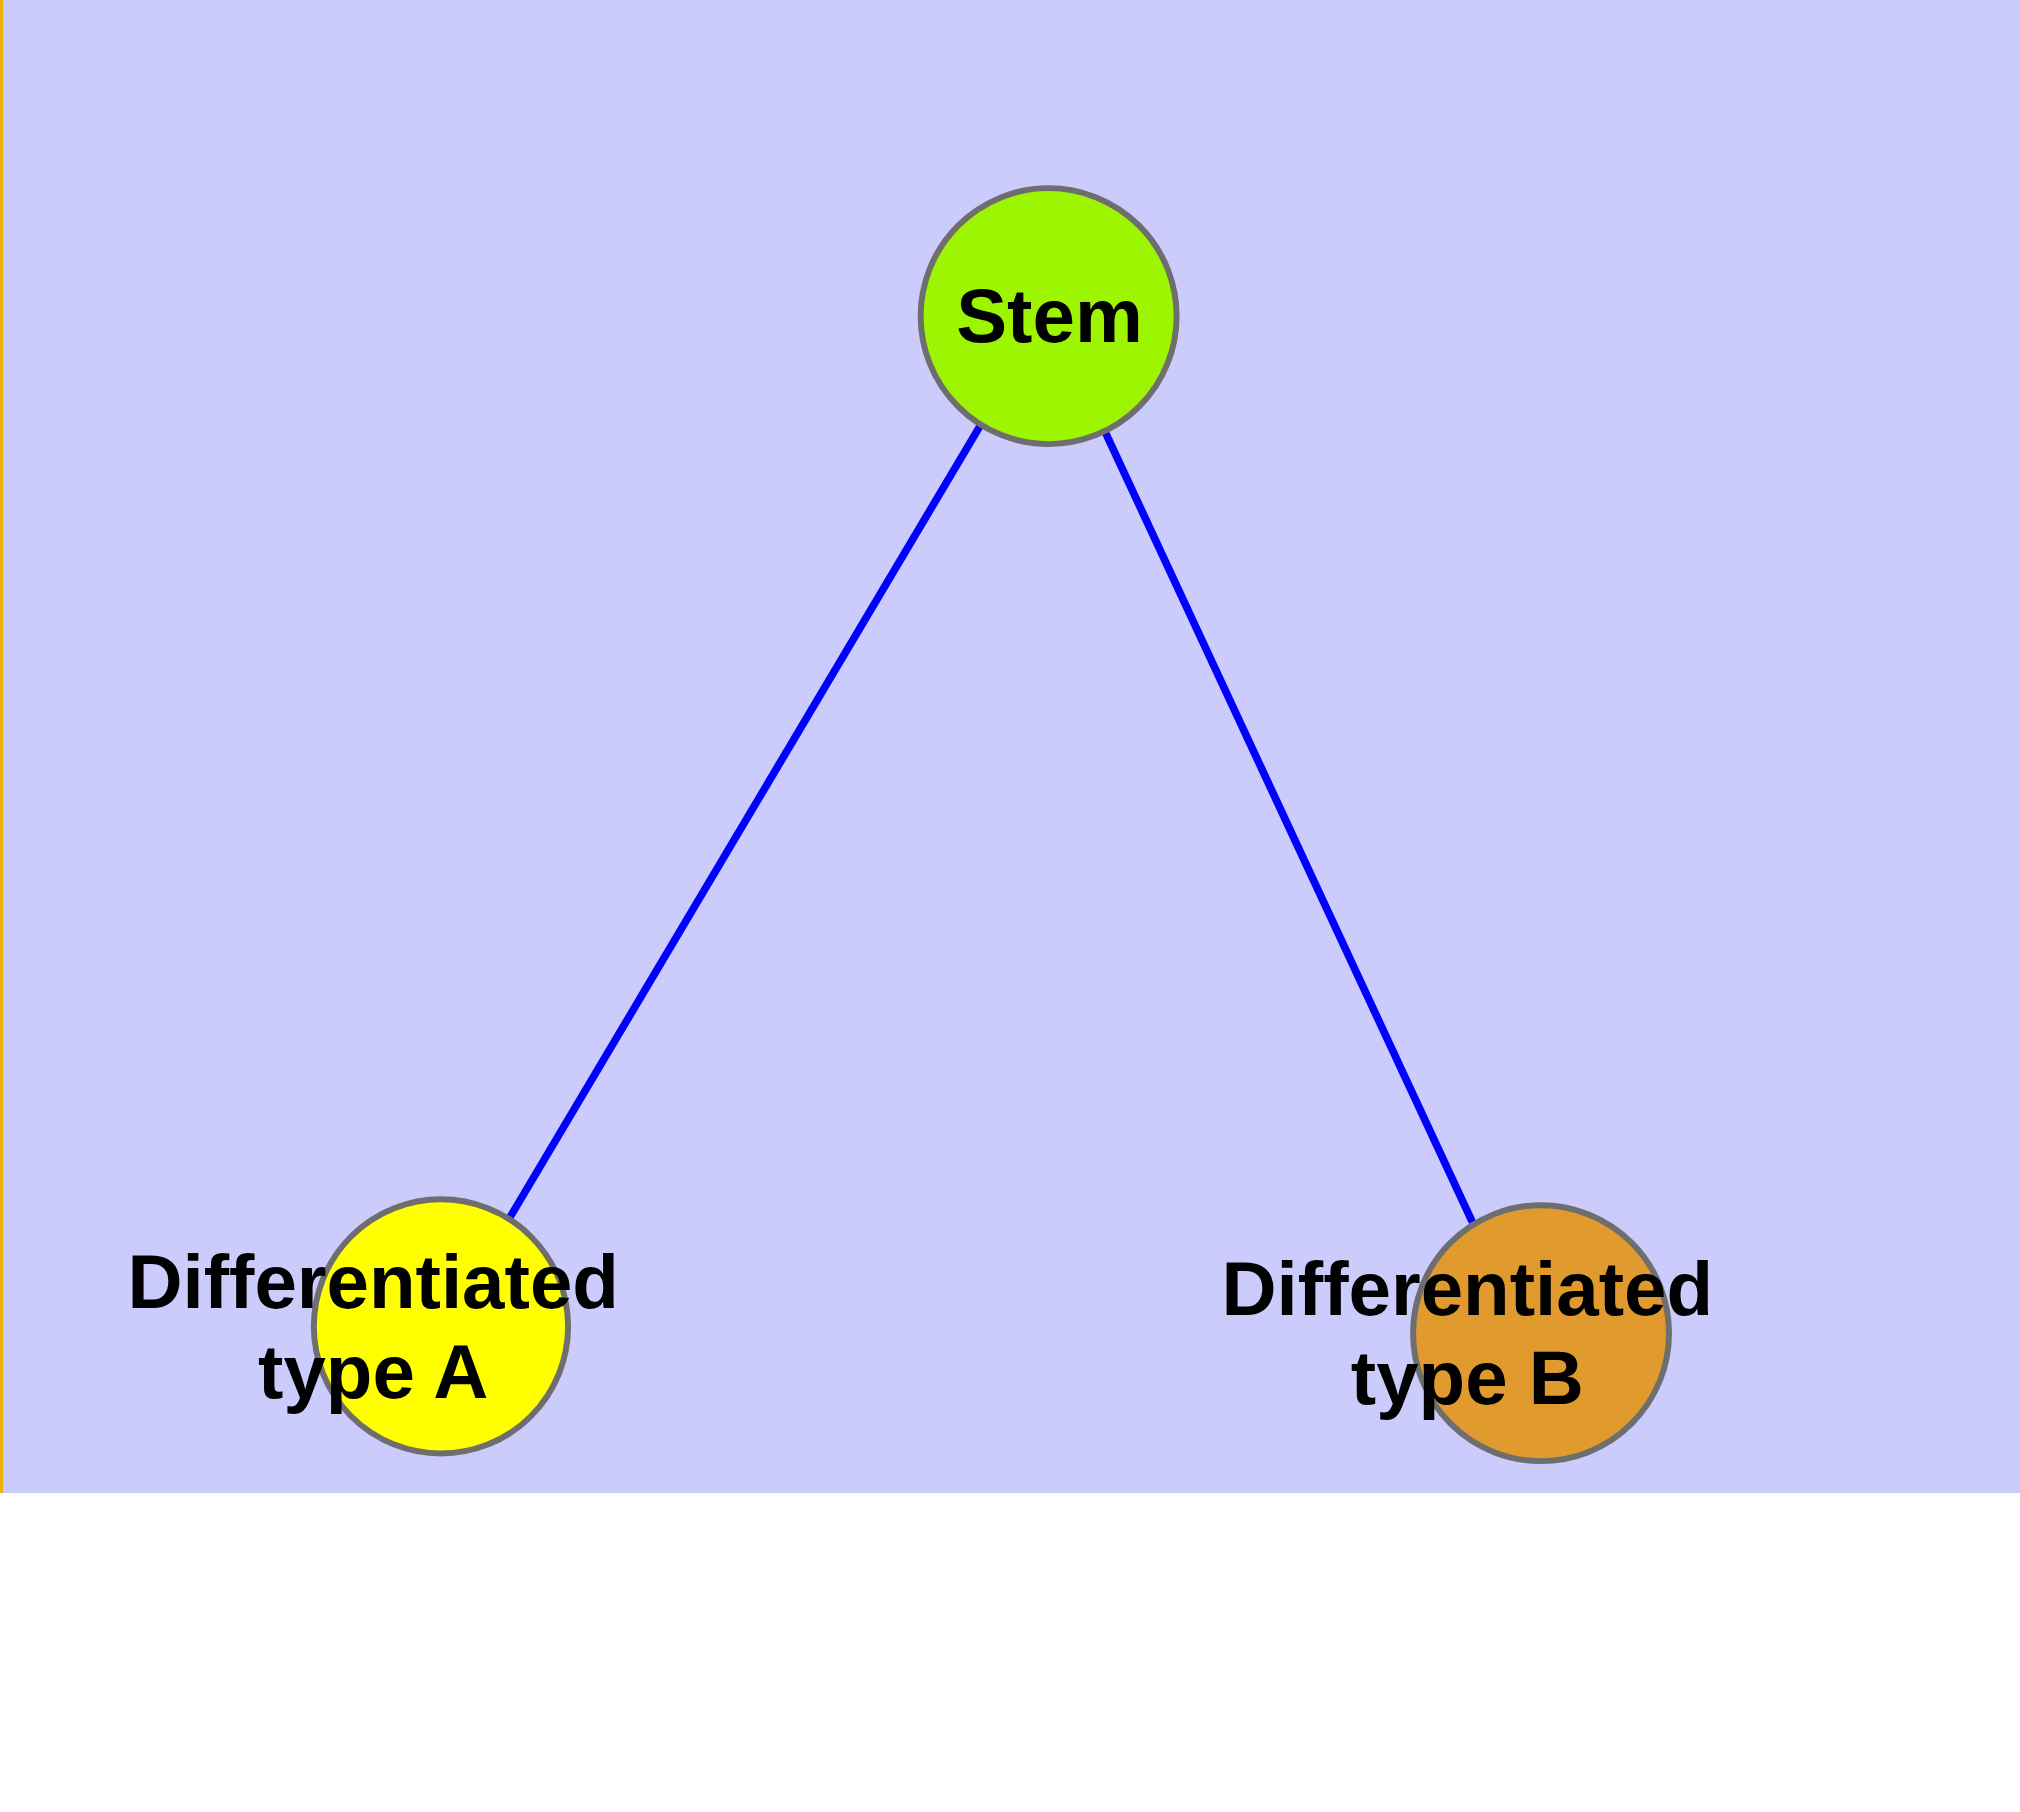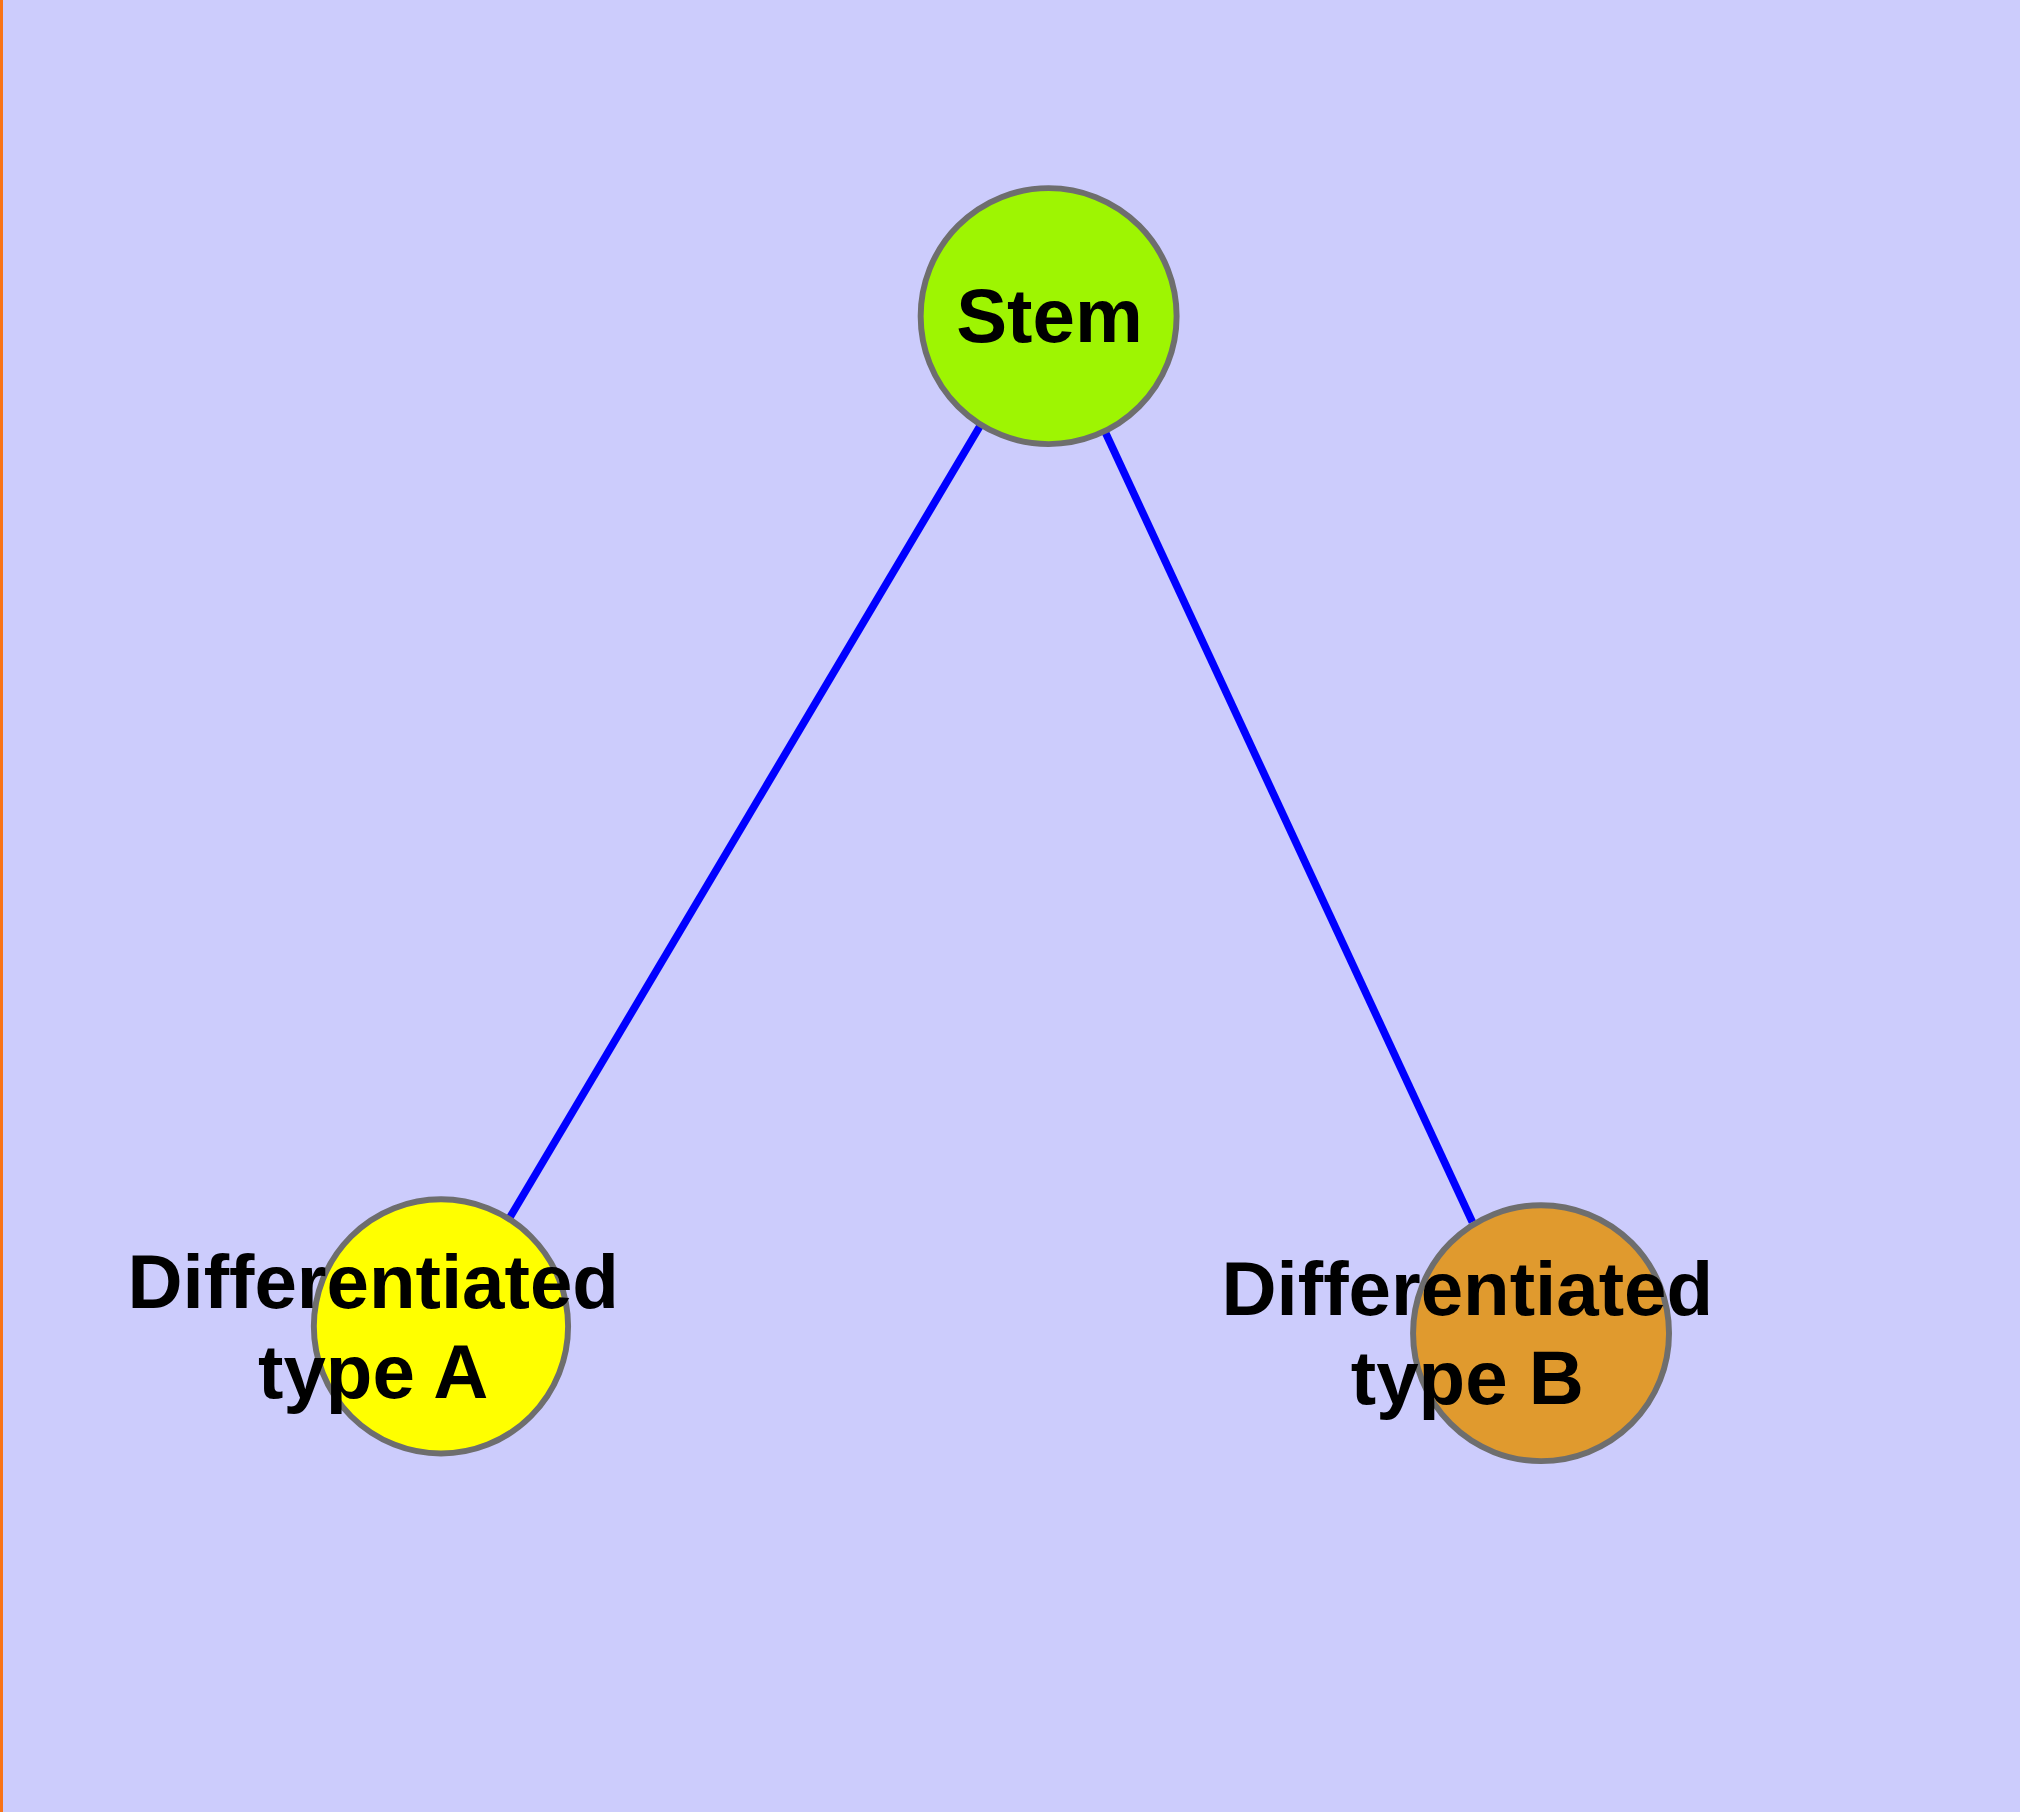--- a/index.html
+++ b/index.html
@@ -34,21 +34,21 @@
     font-weight: bold;
     fill: #000000;
     font-family: "Liberation Sans", sans-serif;
     text-anchor: middle;
     paint-order: normal;
   }
 </style>
 </head>
 <body>
 
-<div id="canvas" style="width: 2021px; height: 1812px; background: #f97316;">
+<div id="canvas" style="width: 2021px; height: 1493px; background: #eab308;">
 
   <div id="plot-bg" style="background: rgb(204, 204, 252);"></div>
 
   <svg id="graph-svg" viewBox="0 0 2384 2138" xmlns="http://www.w3.org/2000/svg">
 
     <g id="edges-layer">
       <line class="graph-edge" x1="1157" y1="501" x2="601" y2="1437" stroke="#0000ff" stroke-width="9" stroke-linecap="butt"></line>
       <line class="graph-edge" x1="1302" y1="506" x2="1737" y2="1442" stroke="#0000ff" stroke-width="9" stroke-linecap="butt"></line>
     </g>
 

